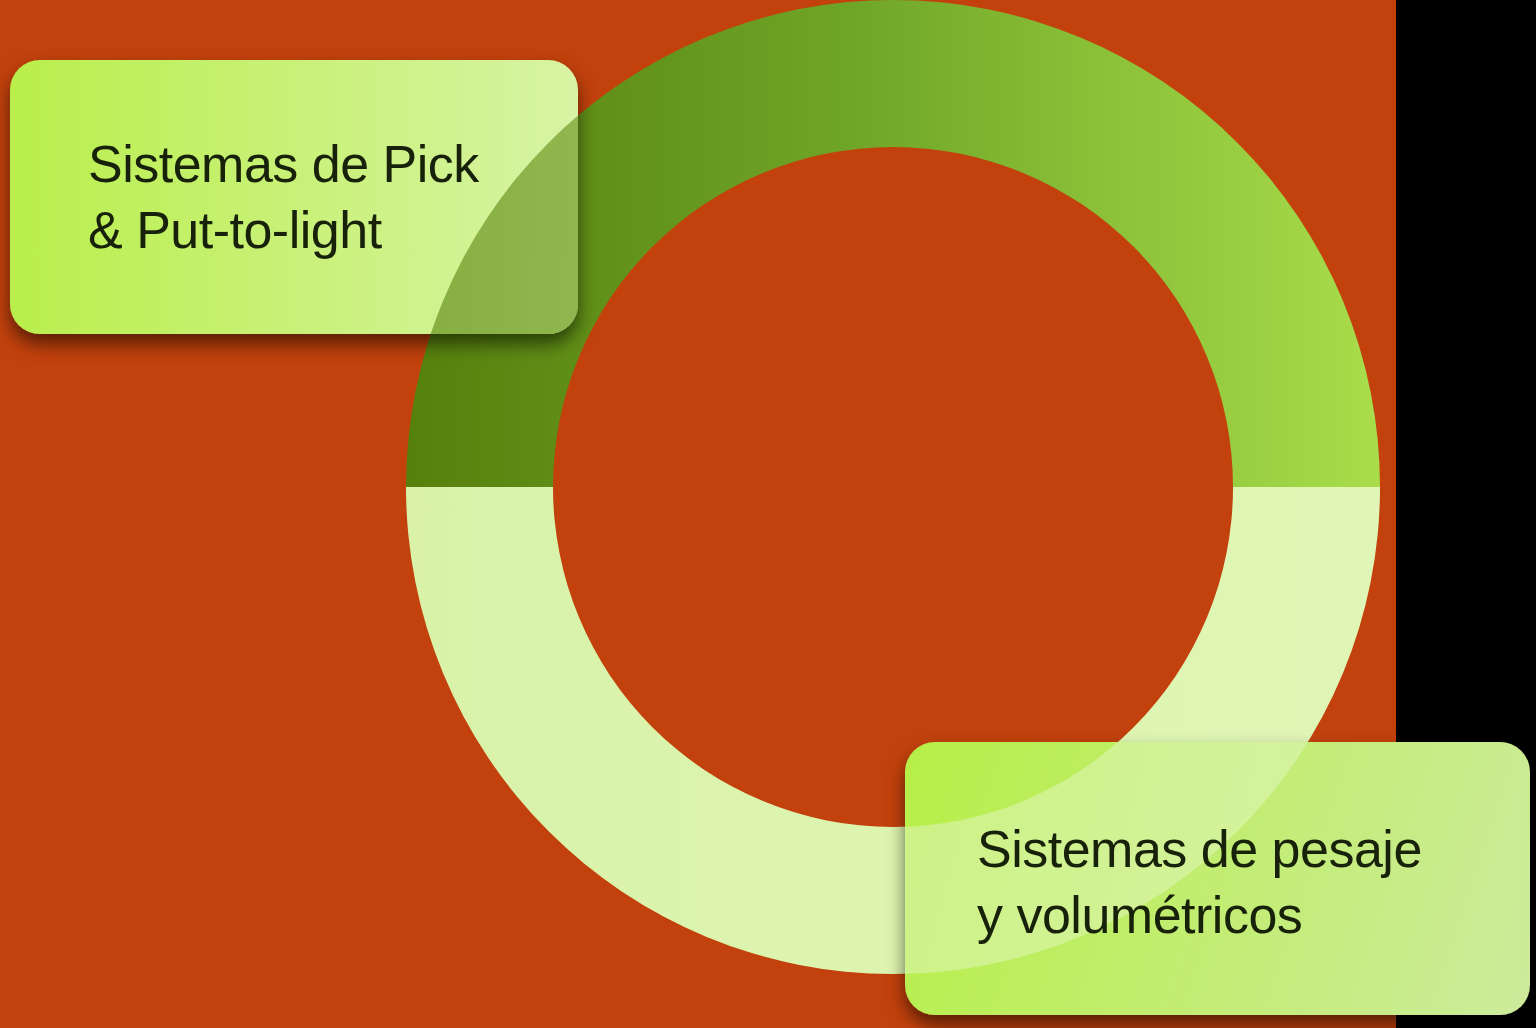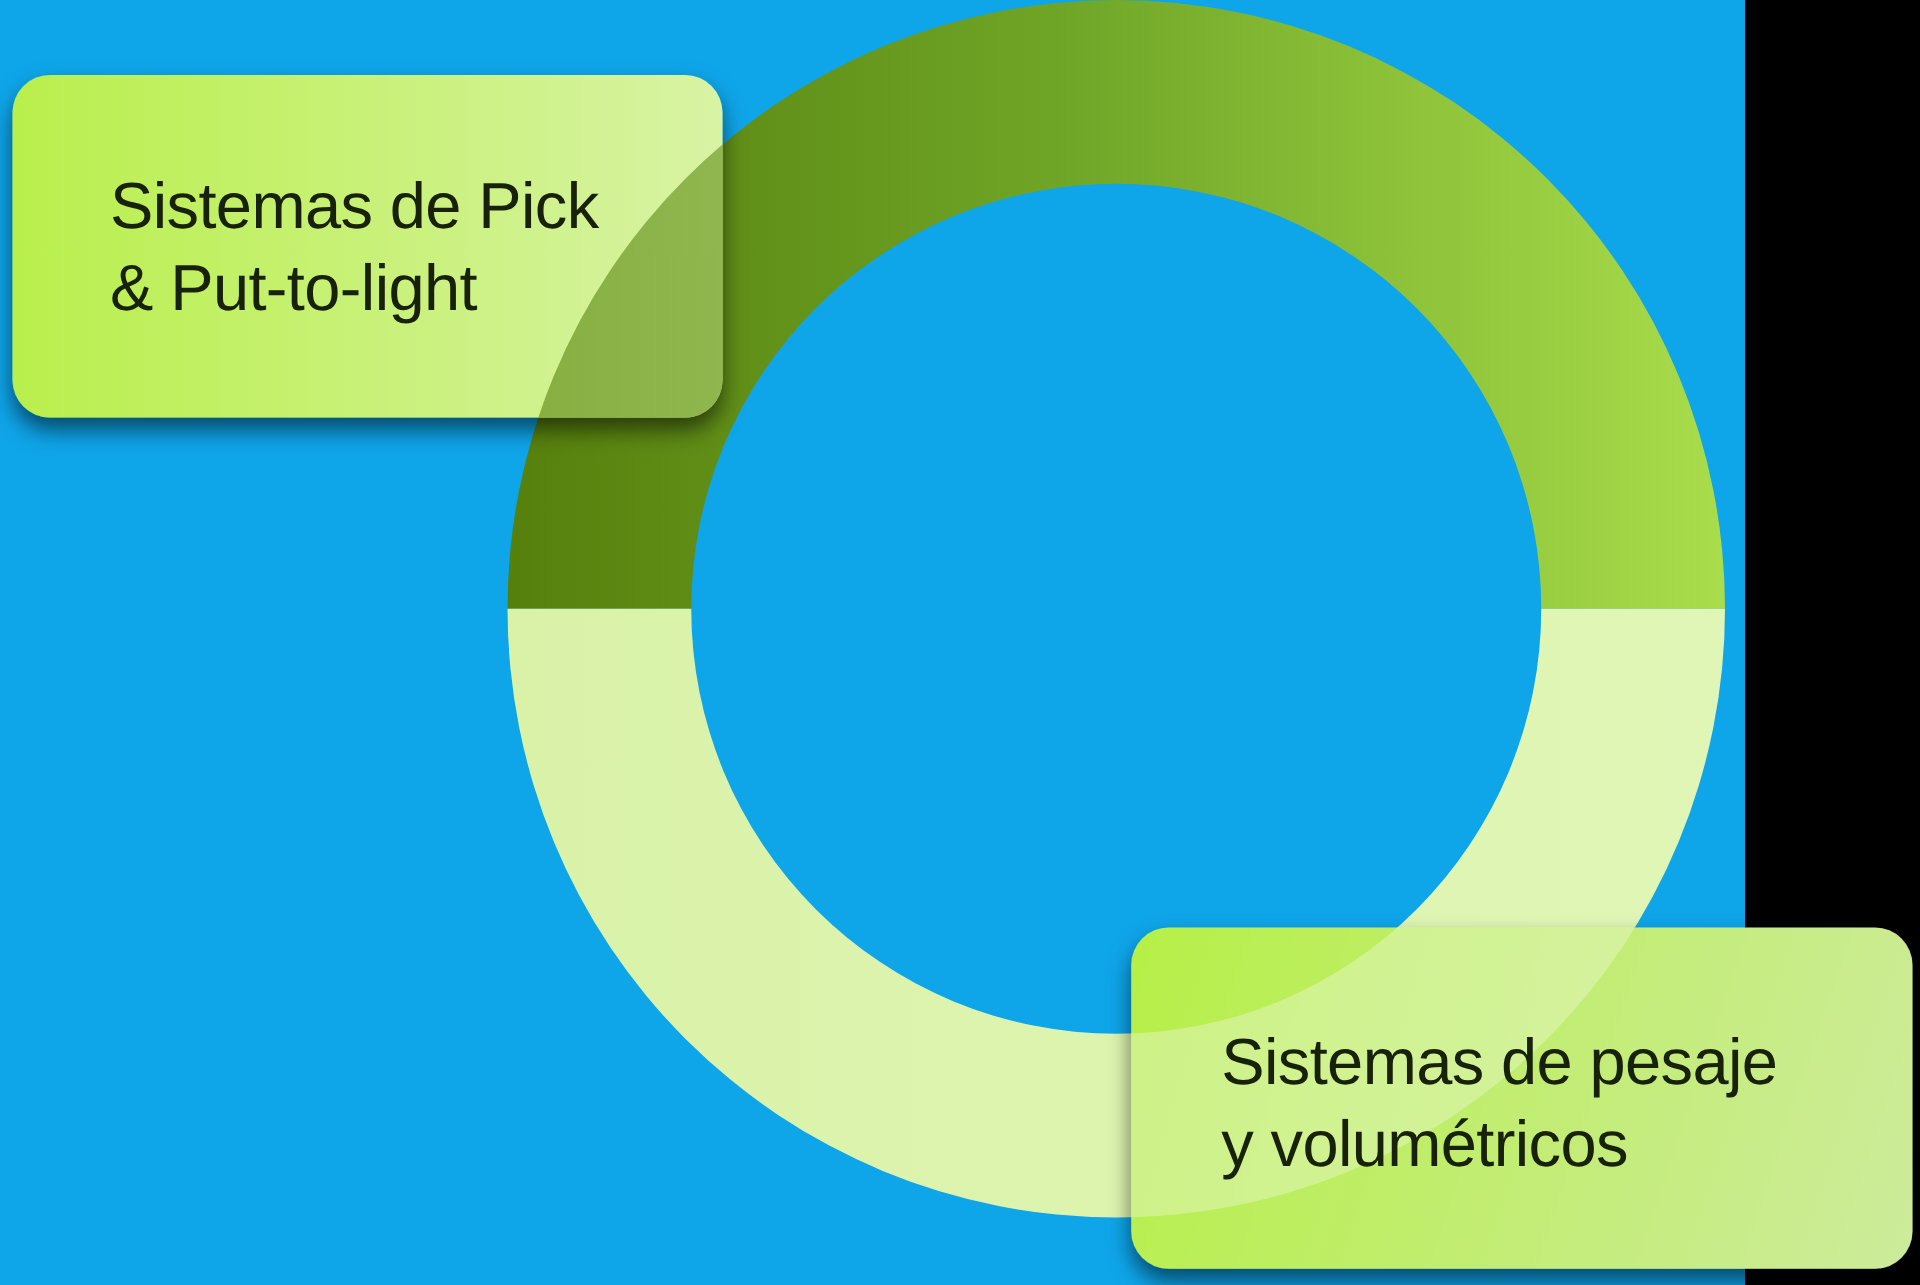--- a/index.html
+++ b/index.html
@@ -7,21 +7,21 @@
     padding: 0;
     width: 1536px;
     height: 1028px;
     overflow: hidden;
     background: #000000;
   }
   .stage {
     position: relative;
     width: 1396px;
     height: 1028px;
-    background: #0ea5e9;
+    background: #c2410c;
   }
   svg { display: block; }
   .card-label {
     font-family: "Liberation Sans", "DejaVu Sans", sans-serif;
     font-size: 52px;
     font-weight: 400;
     letter-spacing: -0.5px;
     fill: #182109;
   }
 </style>

